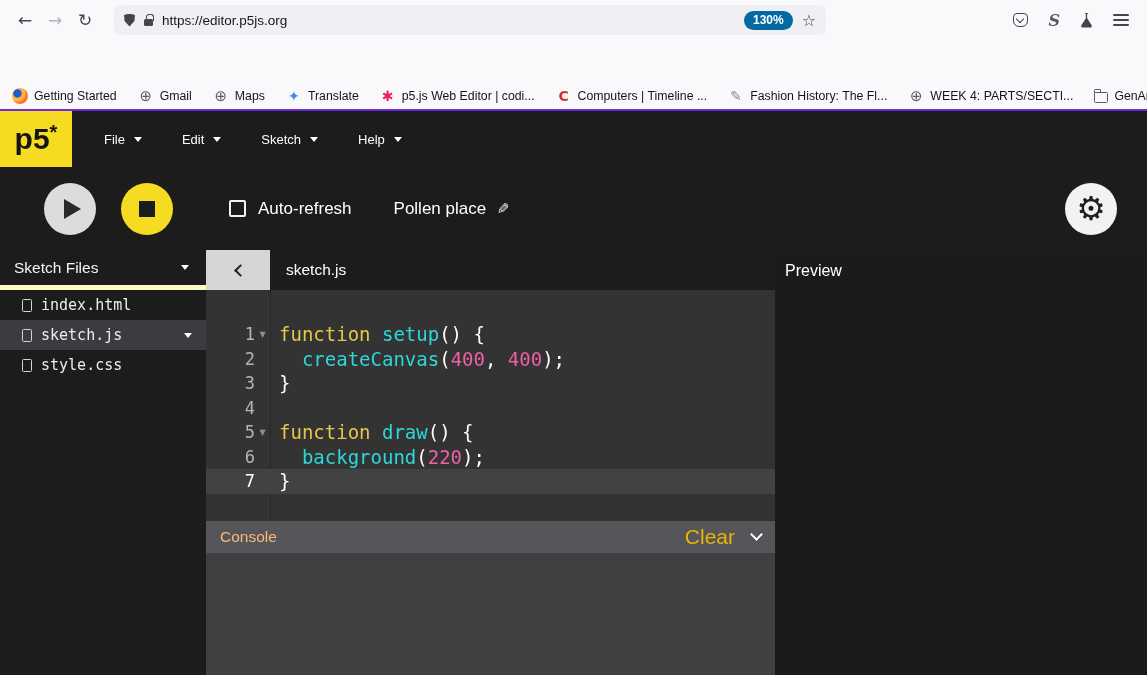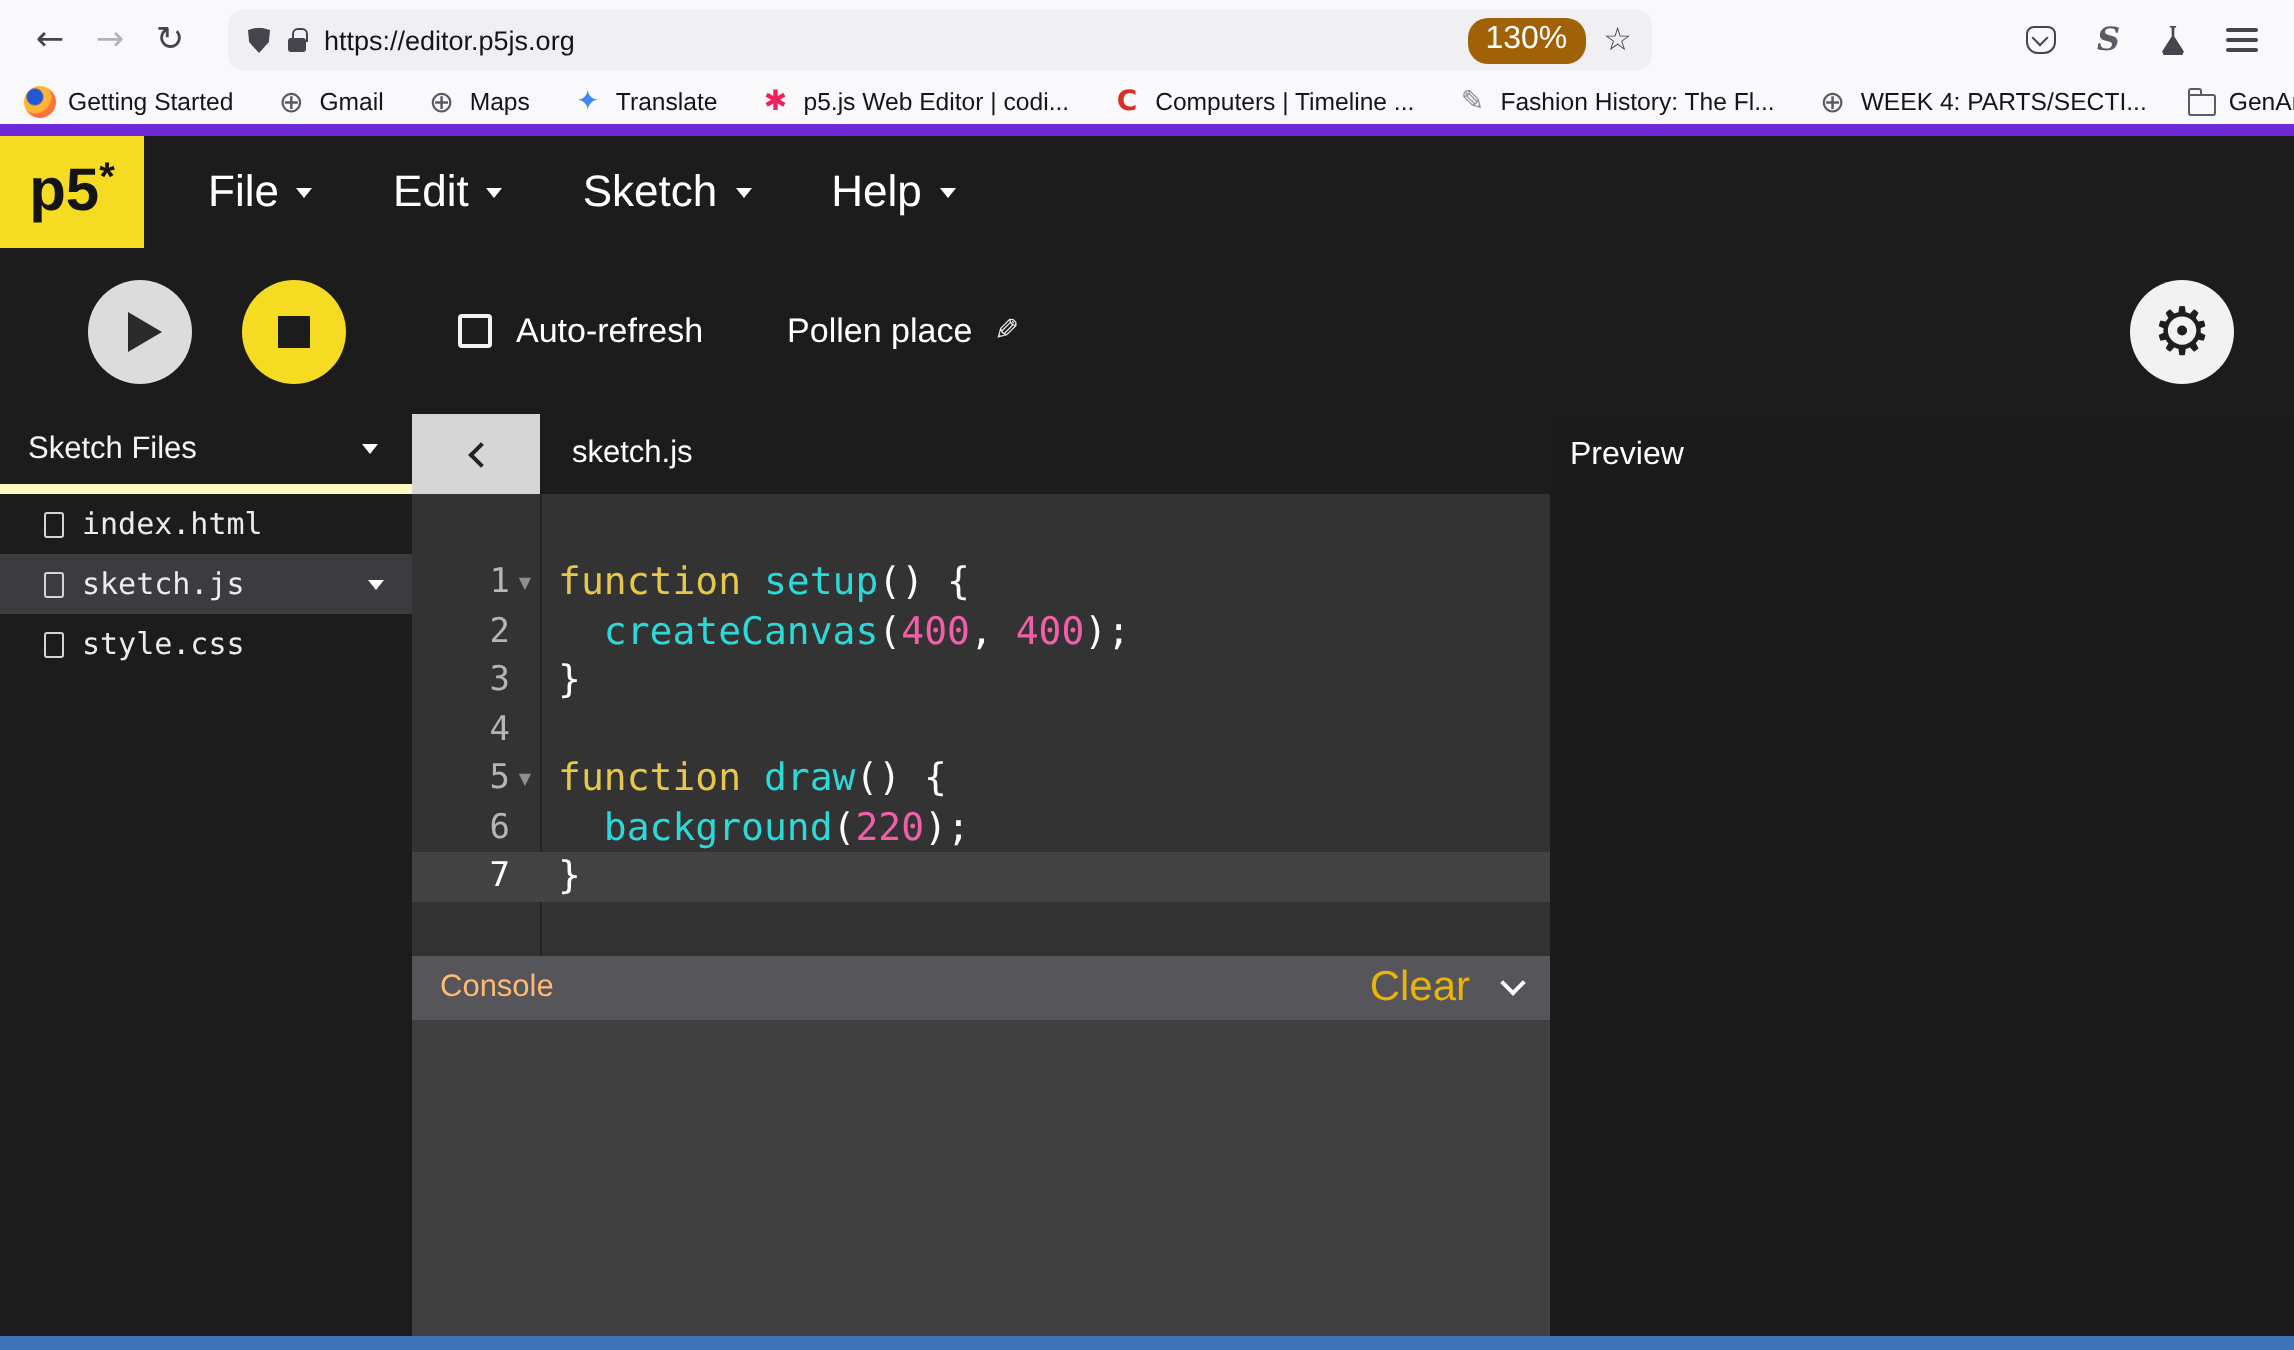--- a/index.html
+++ b/index.html
@@ -12,48 +12,48 @@
   .chrome-btn { background:none; border:none; font-size:17px; color:#45454e; width:30px; height:30px; cursor:pointer; font-family:"DejaVu Sans", sans-serif; }
   .chrome-btn.back::before{content:"\2190";}
   .chrome-btn.fwd::before{content:"\2192";}
   .chrome-btn.fwd{color:#b3b3bb;}
   .chrome-btn.refresh::before{content:"\21BB";}
   .urlbar { flex:1; max-width:712px; height:30px; background:#f0f0f4; border-radius:7px; display:flex; align-items:center; gap:9px; padding:0 10px; margin-left:14px; }
   .shield-icon { width:11px; height:13px; background:#45454e; clip-path:polygon(50% 0,100% 12%,95% 58%,50% 100%,5% 58%,0 12%); flex:none; }
   .lock-icon { width:9px; height:7px; background:#45454e; border-radius:1.5px; position:relative; margin-top:4px; flex:none; }
   .lock-icon::before { content:""; position:absolute; top:-5px; left:1.5px; width:6px; height:6px; border:1.5px solid #45454e; border-bottom:none; border-radius:3px 3px 0 0; }
   .url-text { flex:1; font-size:13.5px; color:#15141a; }
-  .zoom-pill { background:#a16207; color:#fff; font-size:16px; border-radius:10px; padding:2.5px 9px; }
+  .zoom-pill { background:#0369a1; color:#fff; font-size:12px; border-radius:10px; padding:2.5px 9px;font-weight:bold; }
   .star-icon::before { content:"\2606"; font-size:16px; color:#45454e; font-family:"DejaVu Sans", sans-serif; }
   .chrome-right { margin-left:auto; display:flex; align-items:center; gap:20px; padding-right:8px; }
   .pocket-icon { width:15px; height:14px; border:1.7px solid #45454e; border-radius:4px 4px 6px 6px; position:relative; }
   .pocket-icon::before { content:""; position:absolute; left:2.5px; top:1.5px; width:5px; height:5px; border-left:1.7px solid #45454e; border-bottom:1.7px solid #45454e; transform:rotate(-45deg); }
   .s-extension-icon::before { content:"S"; font-family:"DejaVu Serif", serif; font-style:italic; font-weight:700; font-size:16px; color:#5b5b66; }
   .flask-icon { width:13px; height:15px; background:#45454e; clip-path:polygon(38% 0,62% 0,62% 8%,55% 8%,55% 38%,92% 88%,86% 100%,14% 100%,8% 88%,45% 38%,45% 8%,38% 8%); }
   .menu-icon { width:16px; height:12px; display:flex; flex-direction:column; justify-content:space-between; cursor:pointer; }
   .menu-icon i { height:1.8px; background:#45454e; border-radius:1px; }
-  .bookmarks { height:28px; display:flex; align-items:center; padding:0 0 0 12px; gap:21px; border-bottom:6px solid #6d28d9; }
+  .bookmarks { height:28px; display:flex; align-items:center; padding:0 0 0 12px; gap:21px; border-bottom:2px solid #6d28d9;margin-top:43px; }
   .bm-item { display:flex; align-items:center; gap:6px; cursor:pointer; }
   .bm-label { font-size:12.3px; color:#15141a; white-space:nowrap; }
   .bm-icon { width:16px; height:16px; display:inline-flex; align-items:center; justify-content:center; flex:none; font-family:"DejaVu Sans", sans-serif; }
   .firefox-icon { border-radius:50%; background:radial-gradient(circle at 34% 34%, #2457d5 0 25%, #ffb437 31% 52%, #ff7139 58% 78%, #e8362d 82%); }
   .globe-icon::before { content:"\2295"; color:#5b5b66; font-size:15px; line-height:1; }
   .translate-icon::before { content:"\2726"; color:#4285f4; font-size:14px; }
   .p5-asterisk-icon::before { content:"\2731"; color:#ed225d; font-size:14px; font-weight:700; }
   .c-letter-icon::before { content:"C"; color:#d93025; font-weight:800; font-size:14px; }
   .pencil-fav-icon::before { content:"\270E"; color:#8a8a93; font-size:14px; }
   .folder-icon { width:14px; height:11px; border:1.5px solid #5b5b66; border-radius:1.5px; position:relative; margin-top:3px; }
   .folder-icon::before { content:""; position:absolute; top:-4.5px; left:-1.5px; width:5px; height:3px; border:1.5px solid #5b5b66; border-bottom:none; border-radius:1.5px 1.5px 0 0; }
 
   
   .p5-menubar { height:56px; background:#1c1c1c; display:flex; align-items:center; }
   .p5-logo { width:72px; height:56px; background:var(--p5_yellow,#f5dc23); color:#141414; display:flex; align-items:center; justify-content:center; font-weight:800; font-size:30px; cursor:pointer; }
   .p5-logo sup { font-size:20px; font-weight:800; line-height:0; position:relative; top:-7px; }
   .menu-items { display:flex; gap:40px; margin-left:32px; }
-  .menu-item { color:#fff; font-size:22px; display:flex; align-items:center; gap:9px; cursor:pointer; }
+  .menu-item { color:#fff; font-size:13px; display:flex; align-items:center; gap:9px; cursor:pointer; }
   .tri { width:0; height:0; border-left:4.5px solid transparent; border-right:4.5px solid transparent; border-top:5.5px solid #fff; }
   .menubar-right { margin-left:auto; display:flex; gap:36px; padding-right:28px; }
 
   
   .p5-toolbar { height:83px; background:#1c1c1c; display:flex; align-items:center; padding:0 30px 0 44px; }
   .round-btn { width:52px; height:52px; border-radius:50%; display:flex; align-items:center; justify-content:center; border:none; cursor:pointer; flex:none; }
   .play-button { background:#dcdcdc; }
   .play-tri { width:0; height:0; border-left:17px solid #2a2a2a; border-top:10.5px solid transparent; border-bottom:10.5px solid transparent; margin-left:5px; }
   .stop-button { background:var(--p5_yellow,#f5dc23); margin-left:25px; }
   .stop-square { width:16px; height:16px; background:#1c1c1c; }

